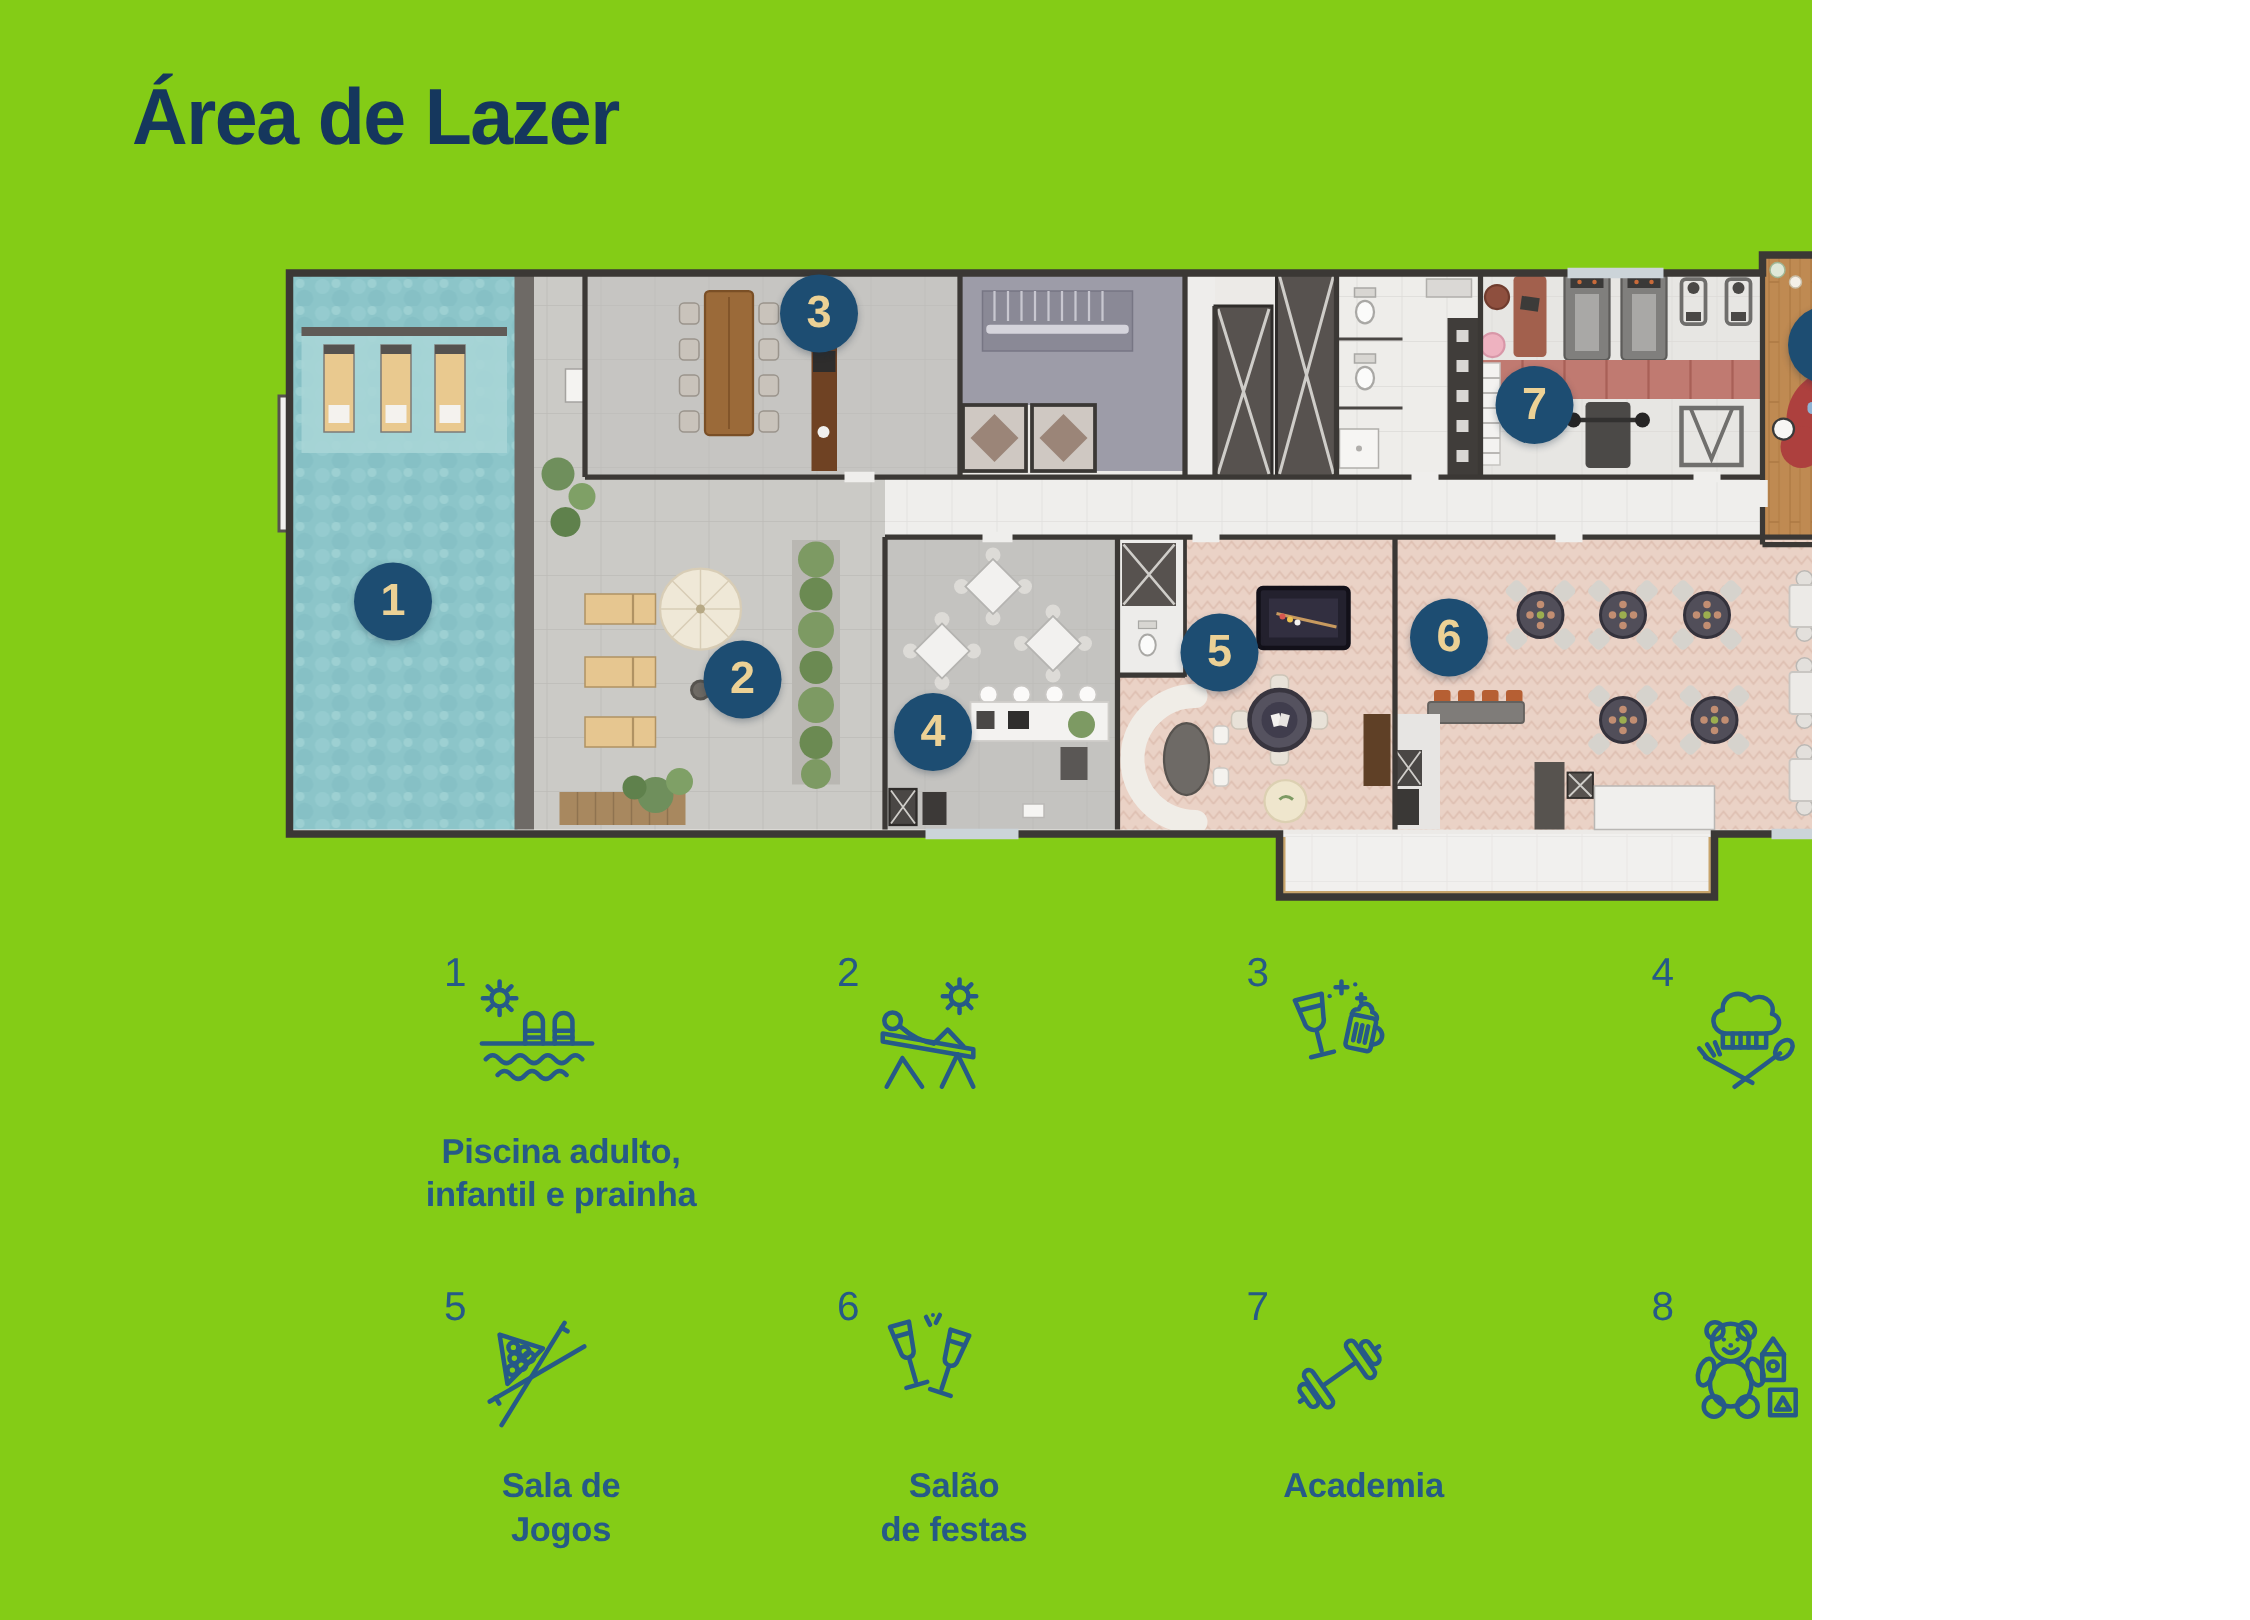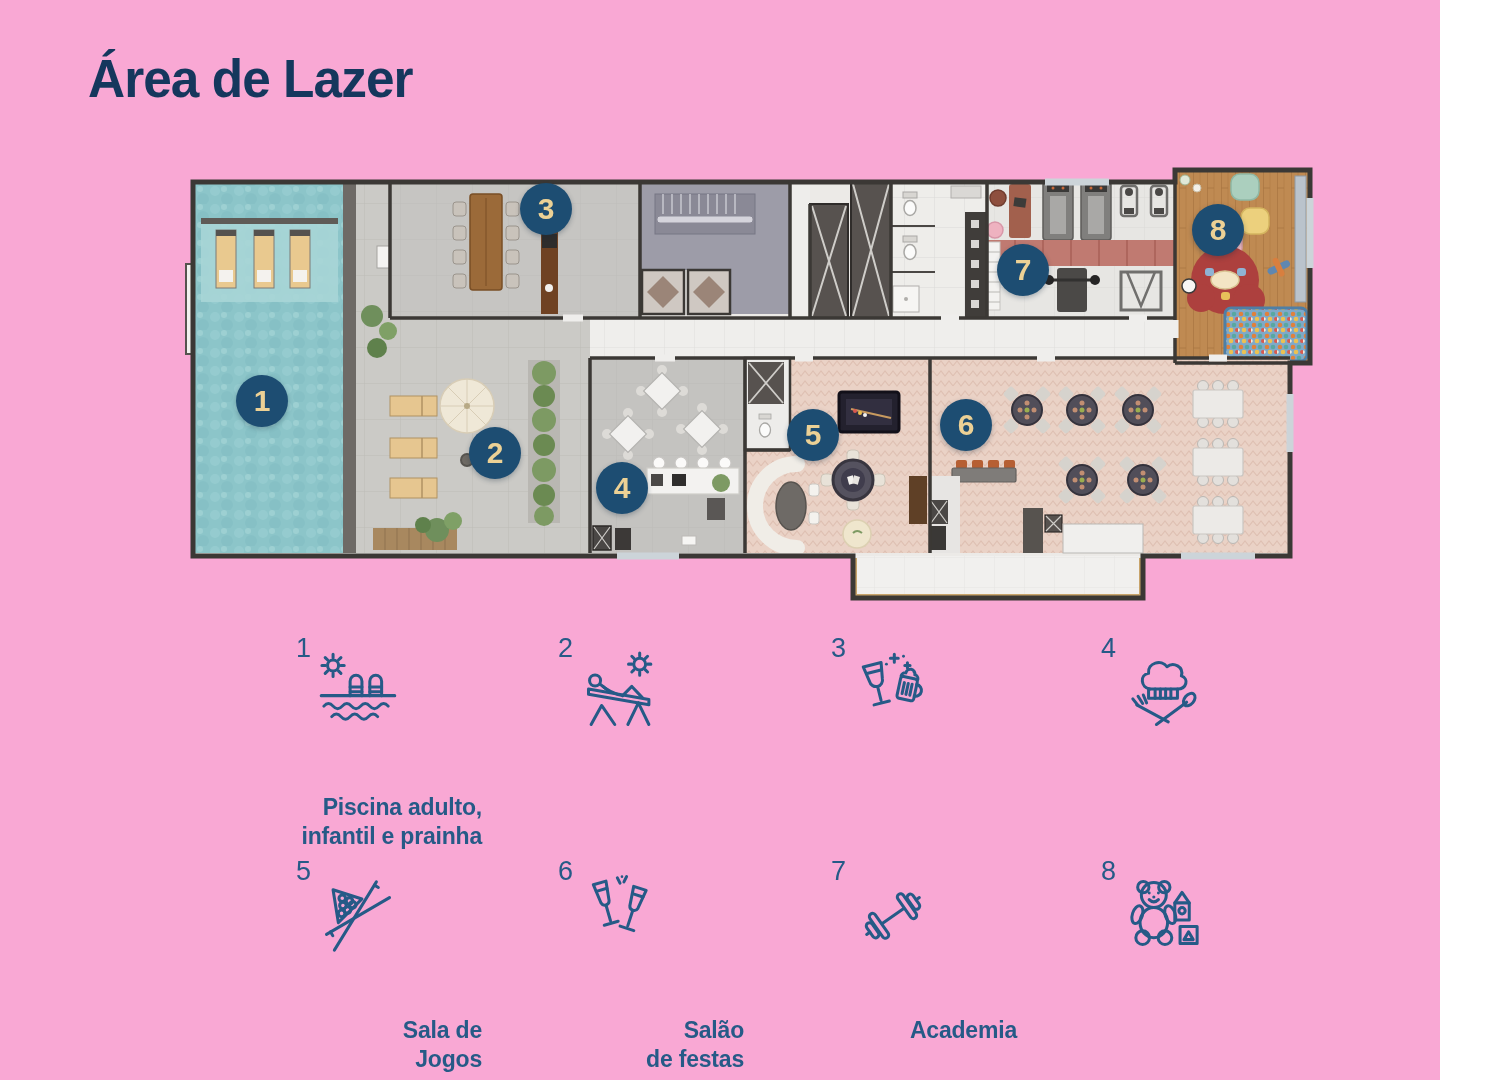--- a/index.html
+++ b/index.html
@@ -1,32 +1,32 @@
 <!DOCTYPE html>
 <html><head>
 <meta charset="utf-8">
 <style>
   html,body{margin:0;padding:0;background:#ffffff;}
-  .canvas{position:relative;width:1440px;height:1080px;background:#f9a8d4;overflow:hidden;
+  .canvas{position:relative;width:1208px;height:1080px;background:#84cc16;overflow:hidden;
           font-family:"Liberation Sans",sans-serif;}
   .title{position:absolute;left:88px;top:48px;margin:0;font-size:53px;font-weight:bold;
          letter-spacing:-1px;color:#15375d;transform:scaleX(0.97);transform-origin:left;}
   .plan{position:absolute;left:185px;top:168px;width:1125px;height:437px;}
   .plan-svg{position:absolute;left:0;top:0;overflow:visible;}
   .marker{position:absolute;width:52px;height:52px;border-radius:50%;background:#1d4d72;
           color:#ecd195;display:flex;align-items:center;justify-content:center;
           font-size:30px;font-weight:bold;box-shadow:0 2px 5px rgba(20,40,60,0.30);}
   .legend{position:absolute;left:0;top:0;width:1500px;height:1080px;pointer-events:none;}
   .legend-item{position:absolute;width:240px;height:210px;color:#265a87;}
   .legend-num{position:absolute;left:58px;top:0;font-size:27px;color:#265a87;}
   .legend-icon{position:absolute;left:0;top:14px;width:240px;height:92px;
                display:flex;align-items:center;justify-content:center;}
-  .legend-label{position:absolute;left:4px;top:120px;width:240px;text-align:right;
+  .legend-label{position:absolute;left:16px;top:120px;width:240px;text-align:center;
                 font-size:23px;line-height:29px;font-weight:bold;letter-spacing:-0.2px;
-                white-space:pre-line;color:#265a87;margin-top:40px;}
+                white-space:pre-line;color:#265a87;}
   .licon{stroke:#265a87;fill:none;stroke-width:2.3;stroke-linecap:round;stroke-linejoin:round;}
   .licon .fdot{fill:#265a87;stroke:none;}
 </style>
 </head>
 <body>
 
 <div class="canvas">
 
   <h1 class="title">Área de Lazer</h1>
 

